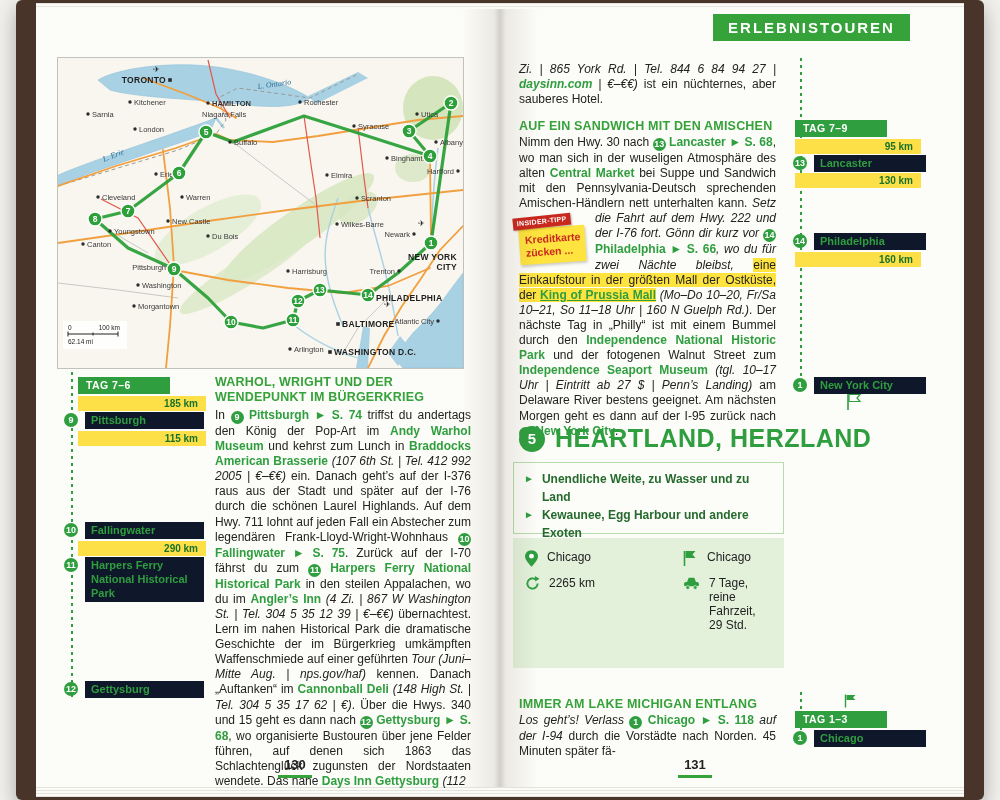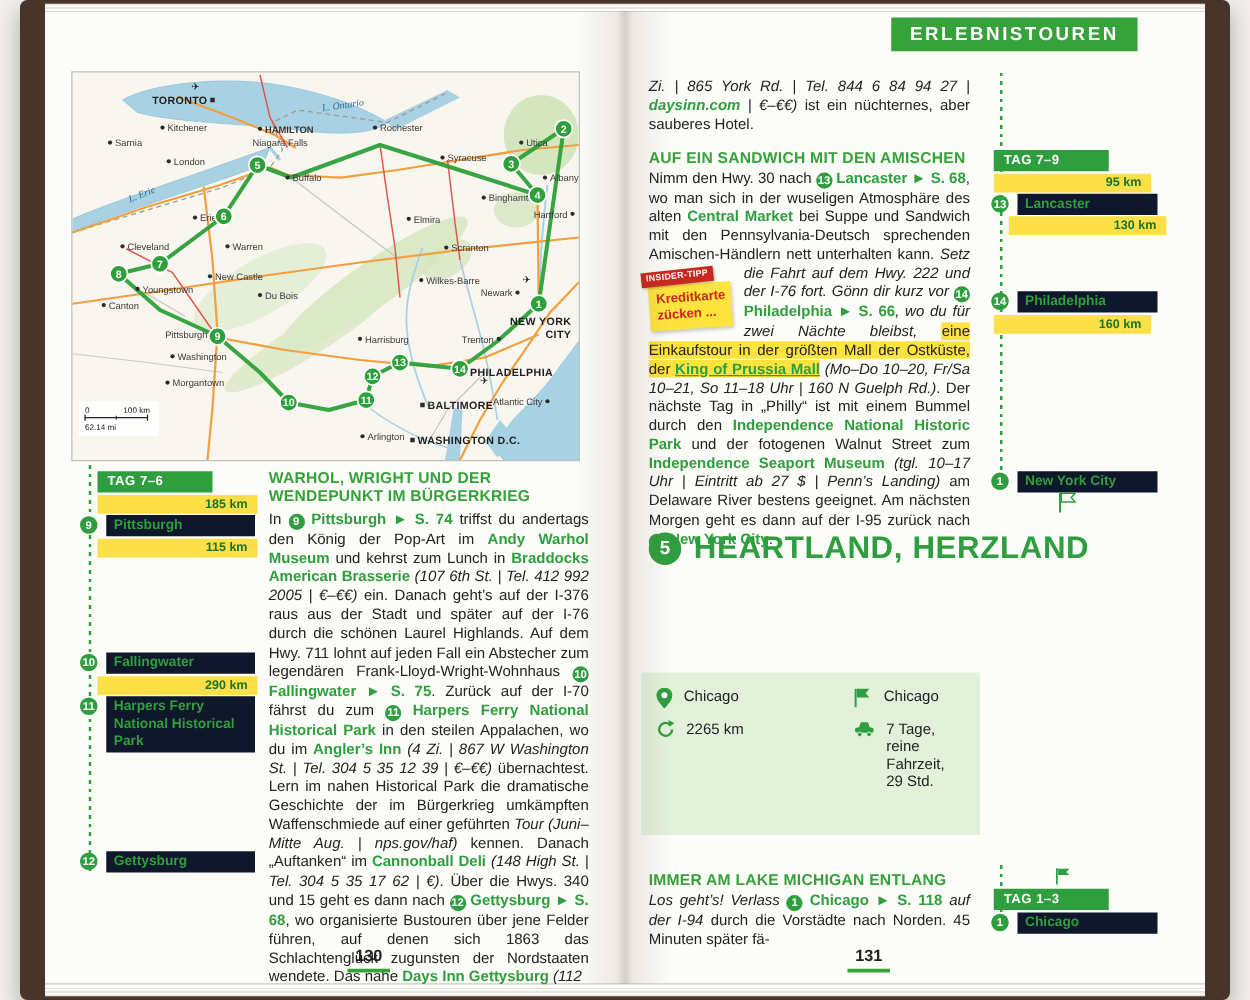--- a/index.html
+++ b/index.html
@@ -298,20 +298,36 @@
   <div class="para" style="left:519px;top:135px;width:257px;"><span class="">Nimm den Hwy. 30 nach </span><span class="cnum">13</span><span class="grn b"> Lancaster ► S. 68</span><span class="">, wo man sich in der wuseligen Atmosphäre des alten </span><span class="grn b">Central Market</span><span class=""> bei Suppe und Sandwich mit den Pennsylvania-Deutsch sprechenden Amischen-Händlern nett unterhalten kann. </span><span class="it">Setz die Fahrt auf dem Hwy. 222 und </span><span class="tipfloat">
         <span class="tipribbon">INSIDER-TIPP</span>
         <span class="tipnote">Kreditkarte zücken ...</span>
       </span><span class="it">der I-76 fort. Gönn dir kurz vor </span><span class="cnum">14</span><span class="grn b"> Philadelphia ► S. 66</span><span class="it">, wo du für zwei Nächte bleibst, </span><span class="hl">eine Einkaufstour in der größten Mall der Ostküste, der </span><span class="hl grn b u">King of Prussia Mall</span><span class="it"> (Mo–Do 10–20, Fr/Sa 10–21, So 11–18 Uhr | 160 N Guelph Rd.)</span><span class="">. Der nächste Tag in „Philly“ ist mit einem Bummel durch den </span><span class="grn b">Independence National Historic Park</span><span class=""> und der fotogenen Walnut Street zum </span><span class="grn b">Independence Seaport Museum</span><span class="it"> (tgl. 10–17 Uhr | Eintritt ab 27 $ | Penn’s Landing)</span><span class=""> am Delaware River bestens geeignet. Am nächsten Morgen geht es dann auf der I-95 zurück nach </span><span class="cnum">1</span><span class="grn b"> New York City</span><span class="">.</span></div>
 
   <div class="tourhead" style="left:519px;top:424px;">
     <span class="cnum-big">5</span>
     <span class="tourtitle">HEARTLAND, HERZLAND</span>
   </div>
 
+  <div class="bulletsbox" style="left:513px;top:462px;width:271px;height:72px;">
+    <ul id="bullets-list">
+        <li>
+          <span class="barrow">►</span>
+          <span>Unendliche Weite, zu Wasser und zu Land</span>
+        </li>
+        <li>
+          <span class="barrow">►</span>
+          <span>Kewaunee, Egg Harbour und andere Exoten</span>
+        </li>
+        <li>
+          <span class="barrow">►</span>
+          <span>Das Tuckern der Harleys genießen</span>
+        </li>
+      </ul>
+  </div>
 
   <div class="infopanel" style="left:513px;top:538px;width:271px;height:130px;">
     <div class="ipgrid">
       <div class="ipitem">
         <svg class="ipicon" width="13" height="17" viewBox="0 0 14 18">
           <path d="M7 0C3 0 0 3 0 6.6 0 11 7 18 7 18s7-7 7-11.4C14 3 11 0 7 0z" fill="#2f9e3f"></path>
             <circle cx="7" cy="6.5" r="2.6" fill="#fff"></circle>
         </svg>
         <span>Chicago</span>
       </div>
@@ -348,21 +364,21 @@
     <div class="pnline"></div>
   </div>
 
   <div class="vdots" style="left:800px;top:58px;height:322px;"></div>
   <div class="daybox" style="left:795px;top:120px;">TAG 7–9</div>
   <div class="kmbox" style="left:795px;top:139px;width:126px;">95 km</div>
   <div class="stoprow" style="left:793px;top:155px;">
     <span class="cnum2">13</span>
     <span class="stoplabel w2">Lancaster</span>
   </div>
-  <div class="kmbox" style="left:795px;top:173px;width:126px;margin-left:12px;">130 km</div>
+  <div class="kmbox" style="left:795px;top:173px;width:126px;">130 km</div>
   <div class="stoprow" style="left:793px;top:233px;">
     <span class="cnum2">14</span>
     <span class="stoplabel w2">Philadelphia</span>
   </div>
   <div class="kmbox" style="left:795px;top:252px;width:126px;">160 km</div>
   <div class="stoprow" style="left:793px;top:377px;">
     <span class="cnum2">1</span>
     <span class="stoplabel w2">New York City</span>
   </div>
   <svg class="sflag" style="left:846px;top:393px;" width="16" height="18" viewBox="0 0 16 18">

